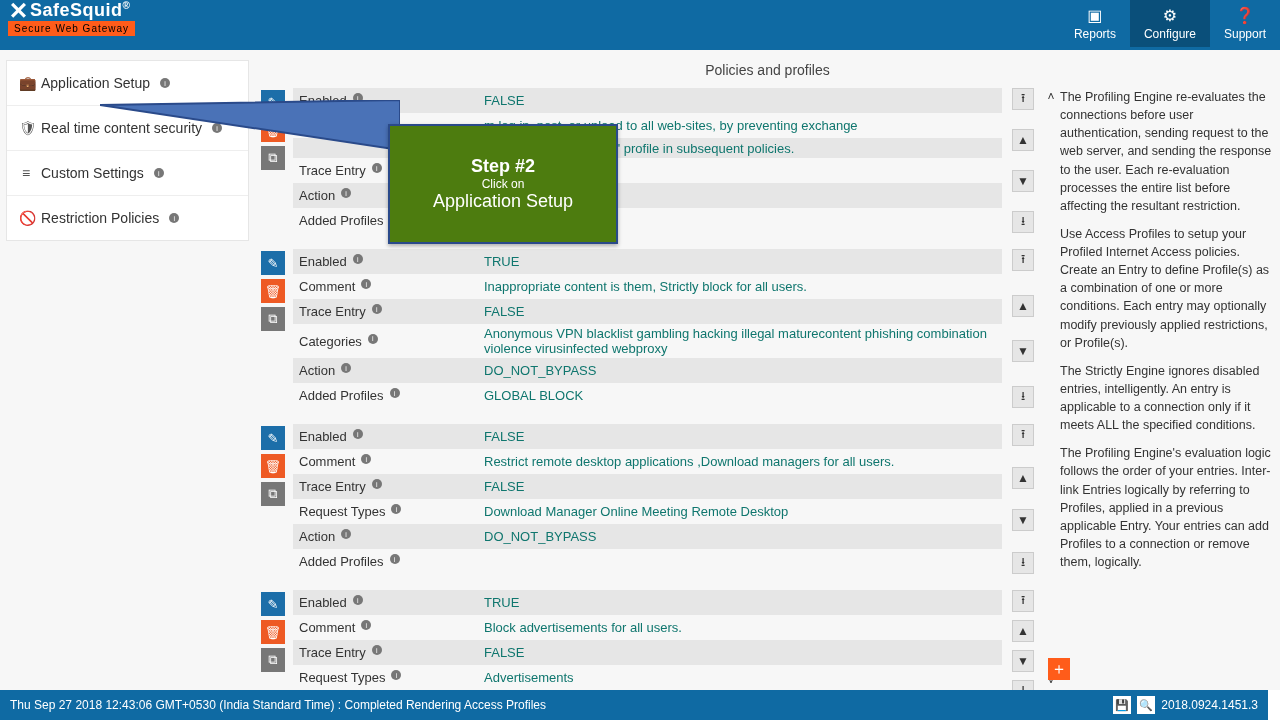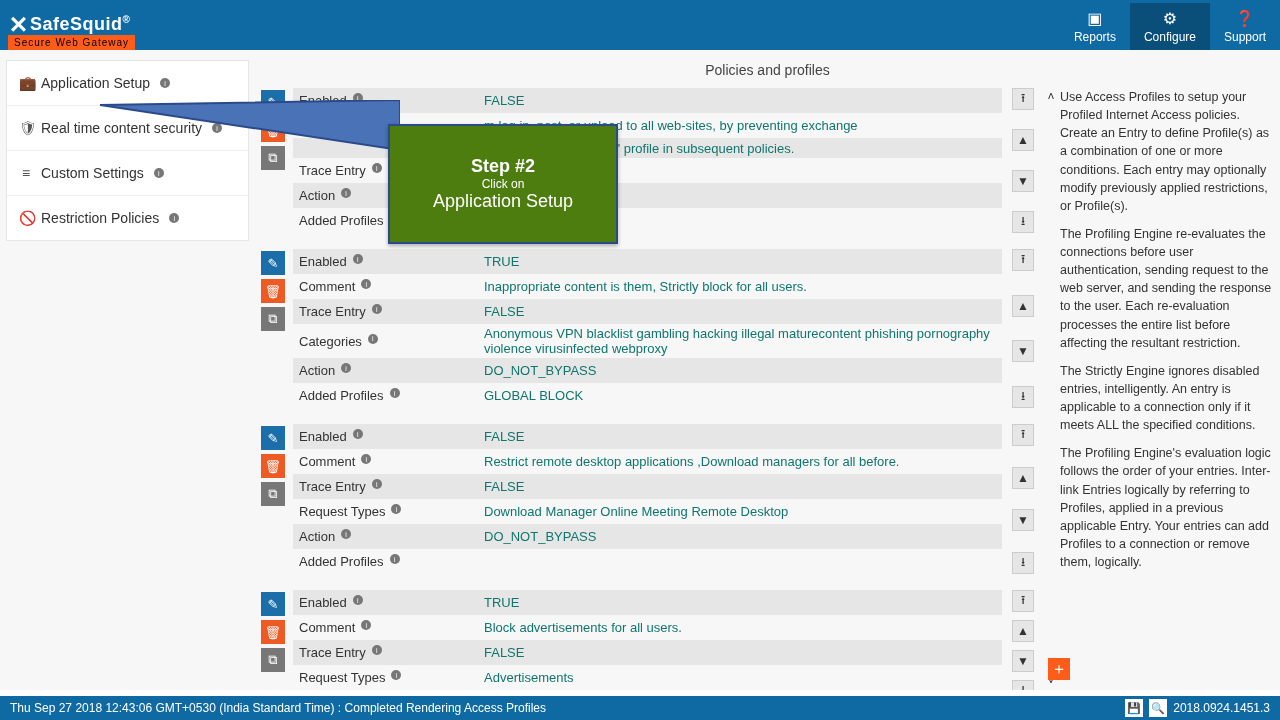--- a/index.html
+++ b/index.html
@@ -1,19 +1,19 @@
 <!DOCTYPE html>
 <html><head>
 <meta charset="utf-8">
 <style>
   * { box-sizing: border-box; margin: 0; padding: 0; }
   body { font-family: "Segoe UI", Arial, sans-serif; font-size: 13px; color: #333; background: #fff; width: 1280px; height: 720px; overflow: hidden; position: relative; }
 
   
-  .header { background: #0f6aa3; height: 50px; display: flex; align-items: flex-end; justify-content: space-between; color: #fff; }
+  .header { background: #0f6aa3; height: 50px; display: flex; align-items: flex-start; justify-content: space-between; color: #fff; }
   .logo-block { display: flex; flex-direction: column; justify-content: center; padding-left: 8px; }
   .logo-top { display: flex; align-items: center; gap: 4px; }
   .logo-mark { width: 18px; height: 18px; }
   .logo-text { font-weight: 700; font-size: 18px; letter-spacing: 0.5px; }
   .logo-r { font-size: 10px; vertical-align: super; }
   .logo-sub { background: #ff5c1a; color: #000; font-size: 10px; padding: 2px 6px; letter-spacing: 1px; text-align: center; }
 
   .header-nav { display: flex; }
   .nav-item { display: flex; flex-direction: column; align-items: center; justify-content: center; padding: 6px 14px; cursor: pointer; font-size: 12px; }
   .nav-item.active { background: #0a4f7a; }
@@ -59,21 +59,21 @@
   .help-col { width: 230px; display: flex; gap: 2px; }
   .scroll-expand { display: flex; flex-direction: column; align-items: center; width: 14px; color: #333; font-size: 12px; }
   .scroll-expand .sc { cursor: pointer; padding: 2px 0; }
   .help-text { flex: 1; font-size: 12.5px; line-height: 1.45; color: #333; }
   .help-text p { margin-bottom: 10px; }
 
   
   .add-btn { width: 22px; height: 22px; background: #ff5c1a; color: #fff; display: flex; align-items: center; justify-content: center; font-size: 16px; cursor: pointer; position: absolute; right: 210px; bottom: 40px; }
 
   
-  .footer { position: absolute; bottom: 0; left: 0; right: 0; height: 24px; background: #0f6aa3; color: #fff; display: flex; align-items: center; justify-content: space-between; padding: 0 10px; font-size: 12px; }
+  .footer { position: absolute; bottom: 0; left: 0; right: 12px; height: 30px; background: #0f6aa3; color: #fff; display: flex; align-items: center; justify-content: space-between; padding: 0 10px; font-size: 12px; }
   .footer-right { display: flex; align-items: center; gap: 6px; }
   .foot-icon { width: 18px; height: 18px; background: #fff; color: #333; display: flex; align-items: center; justify-content: center; font-size: 11px; cursor: pointer; }
 
   
   .callout { position: absolute; left: 388px; top: 124px; width: 230px; height: 120px; background: #4d7c0f; border: 2px solid #2a4a8a; color: #fff; display: flex; flex-direction: column; align-items: center; justify-content: center; padding: 8px; text-align: center; font-family: "Segoe UI Semibold","Segoe UI",sans-serif; box-shadow: 0 2px 4px rgba(0,0,0,.3); }
   .callout .ct1 { font-size: 18px; font-weight: 600; }
   .callout .ct2 { font-size: 12px; }
   .callout .ct3 { font-size: 18px; }
   .callout-arrow { position: absolute; left: 100px; top: 100px; }
 </style>
@@ -223,21 +223,21 @@
                     <span>Trace Entry</span>
                     <span class="info-dot">i</span>
                   </div>
                   <div class="prop-value">FALSE</div>
                 </div>
                 <div class="prop-row">
                   <div class="prop-label">
                     <span>Categories</span>
                     <span class="info-dot">i</span>
                   </div>
-                  <div class="prop-value">Anonymous VPN  blacklist  gambling  hacking  illegal  maturecontent  phishing  pornography  violence  virusinfected  webproxy</div>
+                  <div class="prop-value">Anonymous VPN  blacklist  gambling  hacking  illegal  maturecontent  phishing  combination  violence  virusinfected  webproxy</div>
                 </div>
                 <div class="prop-row">
                   <div class="prop-label">
                     <span>Action</span>
                     <span class="info-dot">i</span>
                   </div>
                   <div class="prop-value">DO_NOT_BYPASS</div>
                 </div>
                 <div class="prop-row">
                   <div class="prop-label">
@@ -269,21 +269,21 @@
                     <span>Enabled</span>
                     <span class="info-dot">i</span>
                   </div>
                   <div class="prop-value">FALSE</div>
                 </div>
                 <div class="prop-row">
                   <div class="prop-label">
                     <span>Comment</span>
                     <span class="info-dot">i</span>
                   </div>
-                  <div class="prop-value">Restrict remote desktop applications ,Download managers for all before.</div>
+                  <div class="prop-value">Restrict remote desktop applications ,Download managers for all users.</div>
                 </div>
                 <div class="prop-row">
                   <div class="prop-label">
                     <span>Trace Entry</span>
                     <span class="info-dot">i</span>
                   </div>
                   <div class="prop-value">FALSE</div>
                 </div>
                 <div class="prop-row">
                   <div class="prop-label">
@@ -364,22 +364,22 @@
             </div>
           </div>
       </div>
 
       <div class="help-col">
         <div class="scroll-expand">
           <span class="sc">˄</span>
           <span class="sc" style="margin-top:auto">˅</span>
         </div>
         <div class="help-text">
+          <p>The Profiling Engine re-evaluates the connections before user authentication, sending request to the web server, and sending the response to the user. Each re-evaluation processes the entire list before affecting the resultant restriction.</p>
           <p>Use Access Profiles to setup your Profiled Internet Access policies. Create an Entry to define Profile(s) as a combination of one or more conditions. Each entry may optionally modify previously applied restrictions, or Profile(s).</p>
-          <p>The Profiling Engine re-evaluates the connections before user authentication, sending request to the web server, and sending the response to the user. Each re-evaluation processes the entire list before affecting the resultant restriction.</p>
           <p>The Strictly Engine ignores disabled entries, intelligently. An entry is applicable to a connection only if it meets ALL the specified conditions.</p>
           <p>The Profiling Engine's evaluation logic follows the order of your entries. Inter-link Entries logically by referring to Profiles, applied in a previous applicable Entry. Your entries can add Profiles to a connection or remove them, logically.</p>
         </div>
       </div>
     </div>
   </div>
 </div>
 
 <div class="add-btn">＋</div>
 

